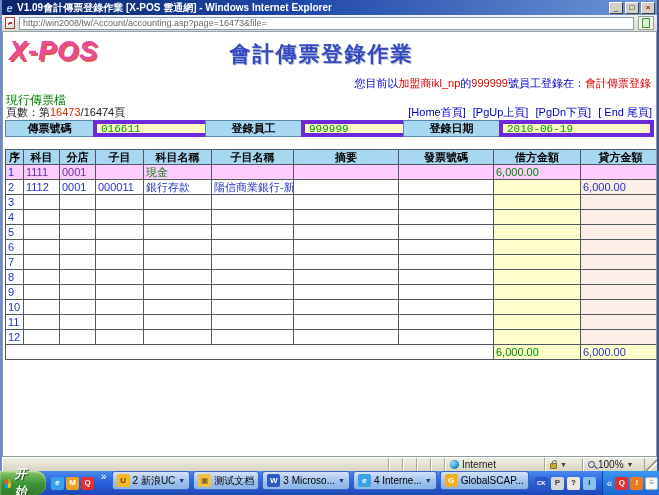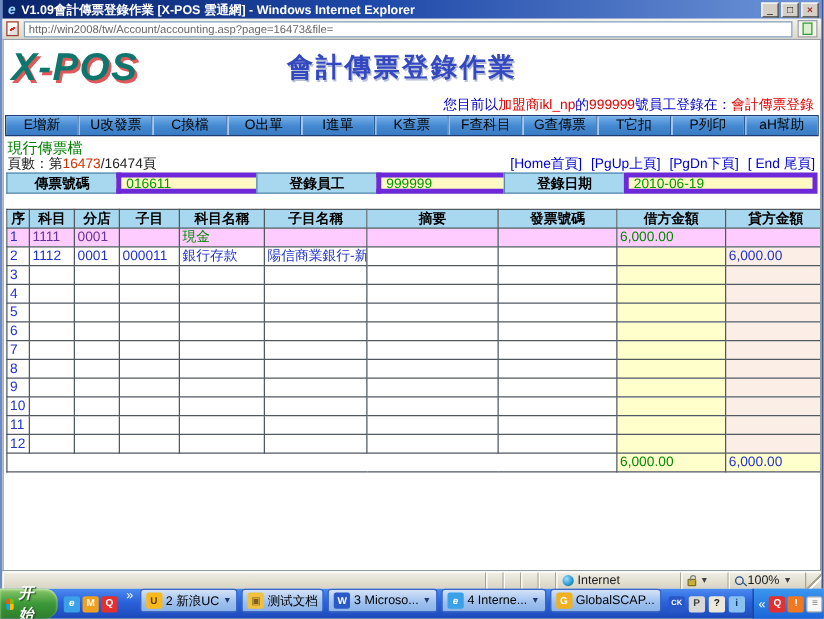--- a/index.html
+++ b/index.html
@@ -24,39 +24,39 @@
     background:linear-gradient(160deg,transparent 40%,#d03020 40%,#d03020 65%,transparent 65%); }
   .address-input { flex:1; height:13px; background:#fff; border:1px solid #7f9db9; font-size:9px; color:#666;
     padding:0 3px; font-family:"Liberation Sans","DejaVu Sans",sans-serif; }
   .go-box { width:16px; height:14px; background:#f6f4ec; border:1px solid #9aa0a8; display:flex;
     align-items:center; justify-content:center; }
   .go-icon { width:8px; height:10px; border:1px solid #3a9a3a; background:#d8f0d0; }
 
   
   .content { height:425px; background:#fff; border:1px solid #919b9c; border-top:none; overflow:hidden; }
   .page-header { position:relative; height:44px; }
-  .logo { position:absolute; left:6px; top:4px; font-size:31px; font-weight:bold; font-style:italic;
-    color:#0f766e; letter-spacing:1px; text-shadow:2px 2px 0 #e05858; }
+  .logo { position:absolute; left:6px; top:4px; font-size:27px; font-weight:bold; font-style:italic;
+    color:#ec4899; letter-spacing:1px; text-shadow:2px 2px 0 #e05858; }
   .page-title { position:absolute; left:0; right:16px; top:8px; text-align:center; font-size:21px; font-weight:bold;
     color:#3448c0; font-family:"DejaVu Serif","Liberation Serif",serif; text-shadow:1px 1px 0 #b8c0d8; letter-spacing:2px; }
   .login-line { height:15px; text-align:right; padding-right:5px; font-size:11px; }
   .login-line .blue { color:#0000cc; } .login-line .red { color:#e00000; }
 
   .toolbar { display:flex; margin:1px 1px 0 1px; border:1px solid #1c3c74; height:17px; }
   .tb-btn { flex:1; text-align:center; font-size:11px; line-height:15px; color:#000; cursor:default;
     background:linear-gradient(#74b0ea,#4287cf 55%,#3a7cc4); border-right:1px solid #2a5a9c;
     border-left:1px solid #90c4f0; white-space:nowrap; overflow:hidden; }
   .tb-btn:first-child { border-left:none; } .tb-btn:last-child { border-right:none; }
 
   .current-file { color:#008000; font-size:12px; padding:1px 3px 0 3px; height:14px; }
   .pagination { display:flex; justify-content:space-between; padding:0 4px 1px 3px; height:14px; font-size:11px; }
   .page-info { color:#202020; } .page-info .red { color:#d03000; }
   .page-links a { color:#0000cc; text-decoration:none; margin-left:4px; cursor:pointer; }
 
-  .form-row { display:flex; margin:1px 2px 12px 2px; height:17px; }
+  .form-row { display:flex; margin:1px 2px 12px 2px; height:17px;font-family:Liberation Mono, monospace; }
   .f-label { background:#a8d8f0; border:1px solid #5588aa; border-right:none; font-weight:bold; font-size:11px;
     display:flex; align-items:center; justify-content:center; color:#000; }
   .f-value { background:#fef9c3; border:4px solid #6d28d9; color:#009900; font-size:11px; display:flex;
     align-items:center; padding:0 4px; }
   .fw1 { width:88px; } .fw2 { width:112px; border-right:none; } .fw3 { width:96px; } .fw4 { width:102px; border-right:none; }
   .fw5 { width:96px; } .fw6 { flex:1; }
 
   table.voucher { width:655px; margin:1px 2px 0 2px; border-collapse:collapse; table-layout:fixed; }
   table.voucher th, table.voucher td { border:1px solid #505860; font-size:11px; padding:0 2px; height:15px;
     overflow:hidden; white-space:nowrap; line-height:13px; }
@@ -152,33 +152,20 @@
 
     <div class="page-header">
       <div class="logo">X-POS</div>
       <div class="page-title">會計傳票登錄作業</div>
     </div>
 
     <div class="login-line">
       <span class="blue">您目前以</span><span class="red">加盟商ikl_np</span><span class="blue">的</span><span class="red">999999</span><span class="blue">號員工登錄在：</span><span class="red">會計傳票登錄</span>
     </div>
 
-    <div class="toolbar">
-        <div class="tb-btn">E增新</div>
-        <div class="tb-btn">U改發票</div>
-        <div class="tb-btn">C換檔</div>
-        <div class="tb-btn">O出單</div>
-        <div class="tb-btn">I進單</div>
-        <div class="tb-btn">K查票</div>
-        <div class="tb-btn">F查科目</div>
-        <div class="tb-btn">G查傳票</div>
-        <div class="tb-btn">T它扣</div>
-        <div class="tb-btn">P列印</div>
-        <div class="tb-btn">aH幫助</div>
-      </div>
 
     <div class="current-file">現行傳票檔</div>
 
     <div class="pagination">
       <div class="page-info">
         <span>頁數：第</span><span class="red">16473</span><span>/16474頁</span>
       </div>
       <div class="page-links">
         <a>[Home首頁]</a>
         <a>[PgUp上頁]</a>

